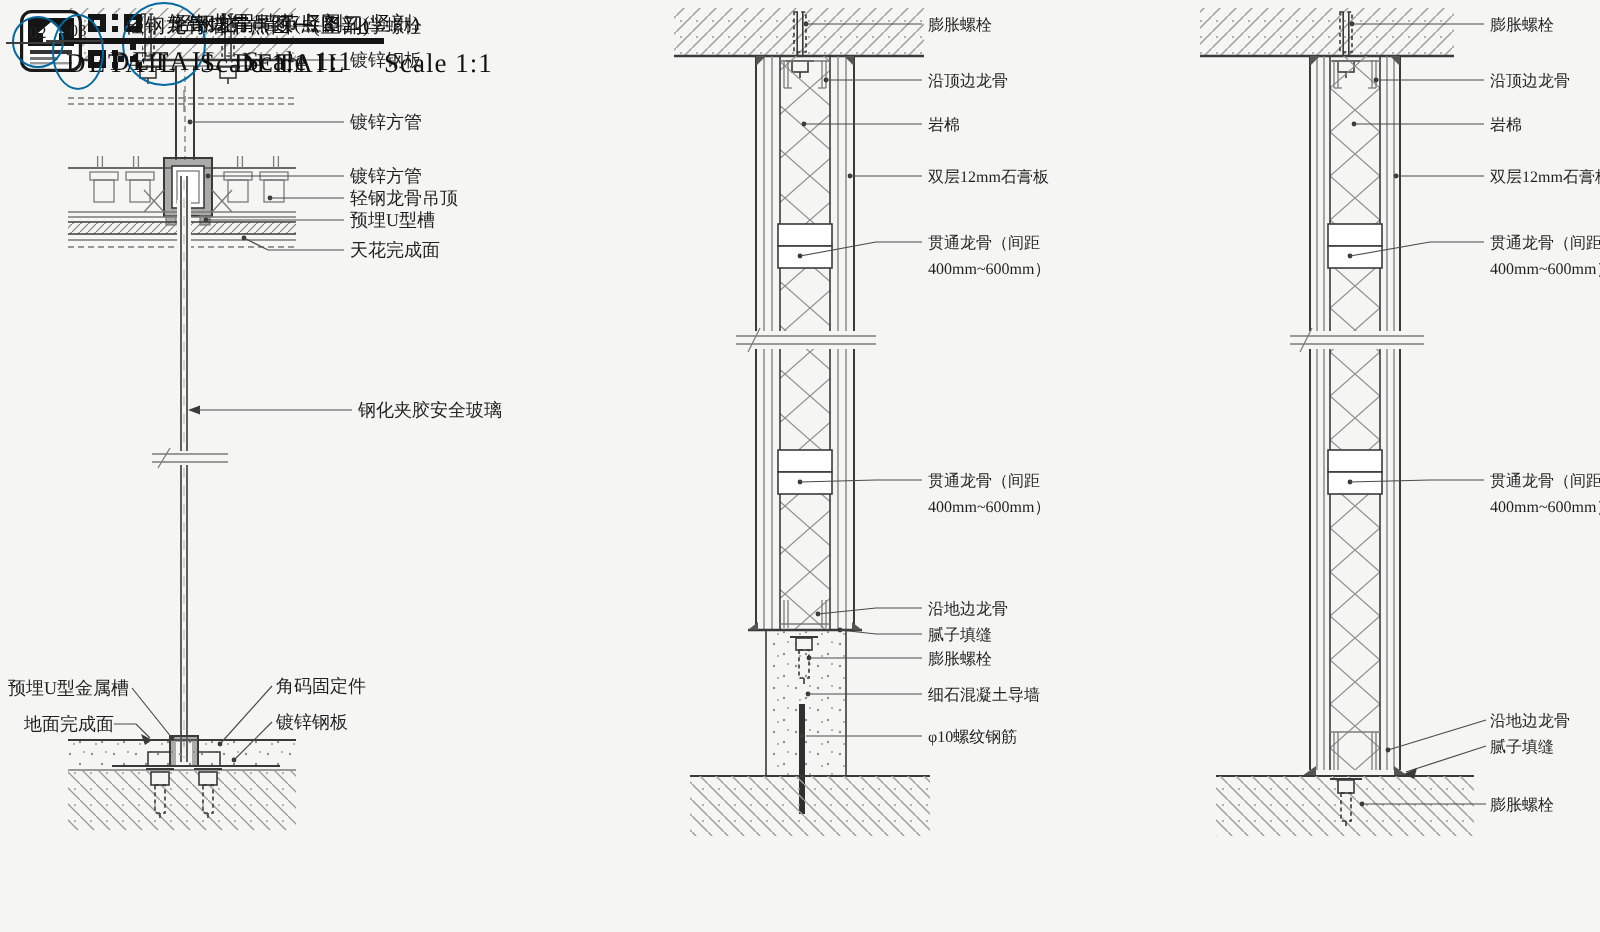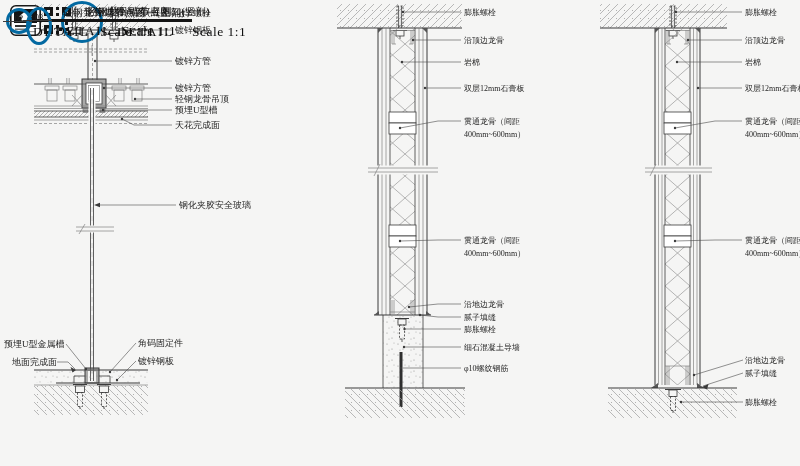--- a/index.html
+++ b/index.html
@@ -19,21 +19,21 @@
   .wh {fill:#ffffff;}
   .bgf{fill:#f5f5f4;}
   .dot{fill:#3a3a3a;}
   .wedge{fill:#555;}
   text.lb {font:9px "Liberation Serif","DejaVu Serif",serif;fill:#1f1f1f;}
   text.lbs{font:8px "Liberation Serif","DejaVu Serif",serif;fill:#1f1f1f;}
   
   .bar{position:absolute;height:2.6px;background:#141414;}
   .dwg-title{position:absolute;font-size:10px;color:#111;white-space:nowrap;letter-spacing:.5px;}
   .blk-word{position:absolute;font-size:13.5px;color:#111;letter-spacing:1.5px;white-space:nowrap;}
-  .bubble{position:absolute;border:3px solid #0369a1;border-radius:50%;box-sizing:border-box;}
+  .bubble{position:absolute;border:1px solid #0369a1;border-radius:50%;box-sizing:border-box;}
   .bubble-num{position:absolute;width:100%;text-align:center;top:2px;font-size:8.5px;color:#222;}
   .bubble-line{position:absolute;height:1px;background:#3c3c3c;}
 </style>
 </head>
 <body>
 
 <svg class="abs" style="left:0;top:0" width="330" height="425" viewBox="0 0 330 425">
   <defs>
     <pattern id="hA1" width="8" height="8" patternUnits="userSpaceOnUse">
       <path d="M0,8 L8,0" stroke="#9d9d9d" stroke-width="0.7"></path>

